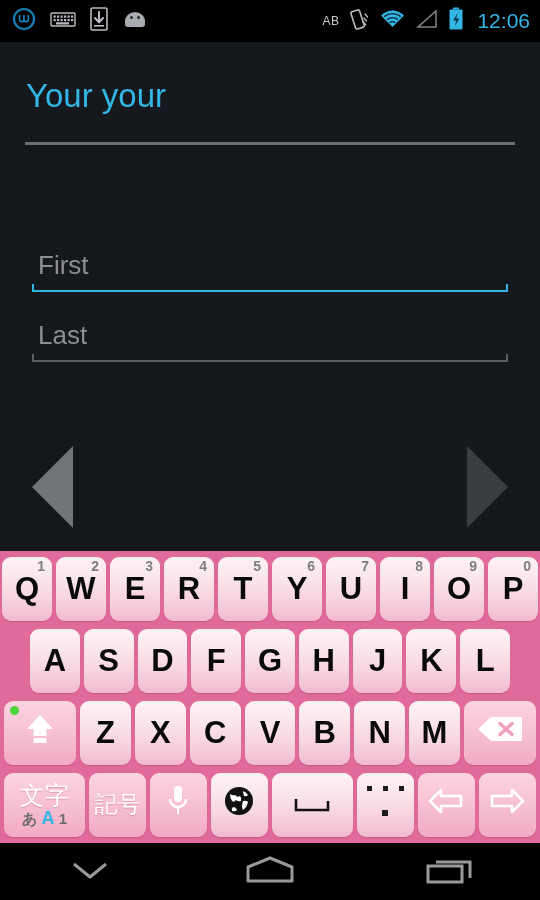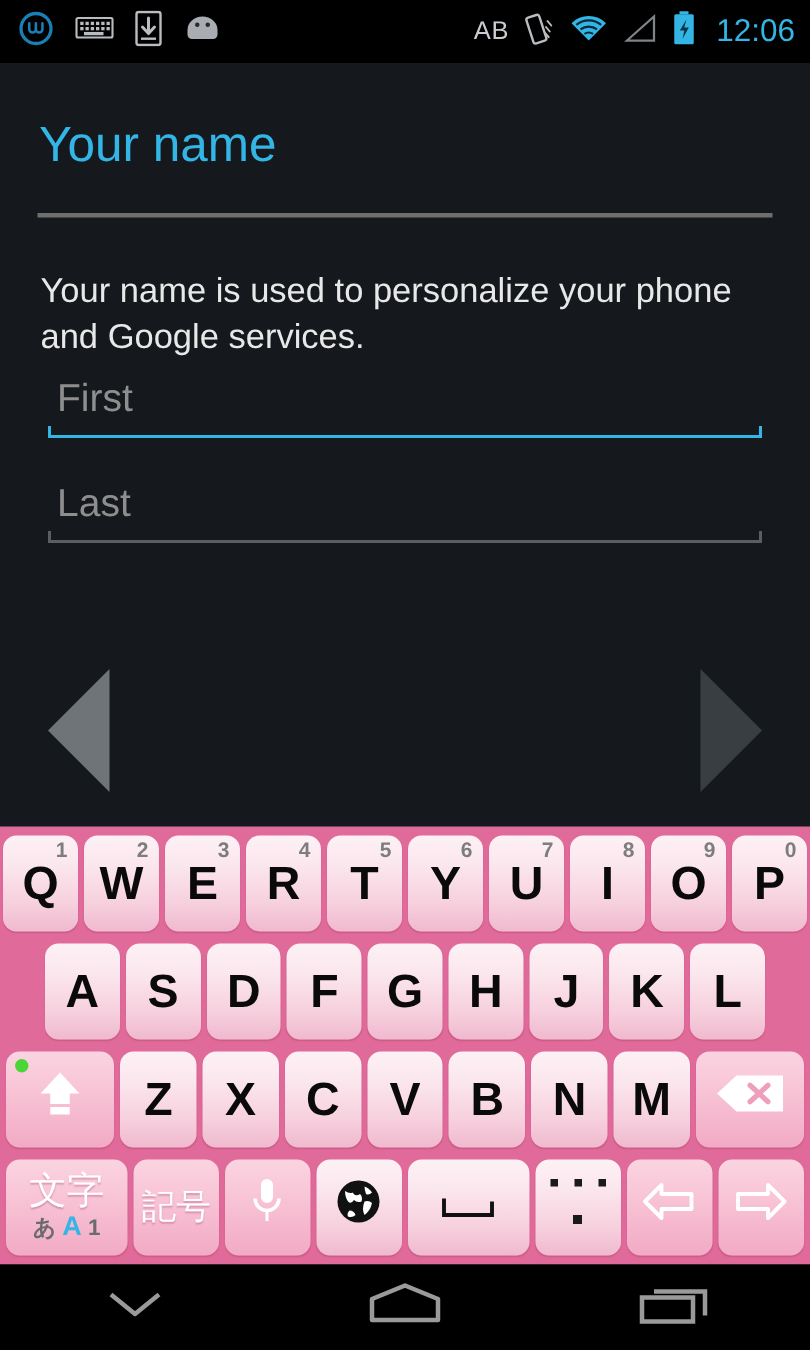--- a/index.html
+++ b/index.html
@@ -30,21 +30,21 @@
     display: flex;
     align-items: center;
     box-sizing: border-box;
     padding: 0 10px 0 12px;
   }
   .status-left { display: flex; align-items: center; gap: 14px; }
   .status-right { margin-left: auto; display: flex; align-items: center; gap: 9px; }
   .sicon { display: block; }
   .ab-text {
     color: #c9cdd1;
-    font-size: 17px;
+    font-size: 12px;
     letter-spacing: 0.5px;
     font-family: "Liberation Sans", sans-serif;
   }
   .clock {
     color: #33b5e5;
     font-size: 21px;
     letter-spacing: 0px;
     margin-left: 4px;
     font-family: "Liberation Sans", sans-serif;
   }
@@ -343,23 +343,22 @@
           <rect x="5" y="0.5" width="6" height="2" fill="#33b5e5"></rect>
           <rect x="1.5" y="2.5" width="13" height="20" rx="1" fill="#33b5e5"></rect>
           <path d="M9.6 6 L5.2 13.4 h3 L7 19 l4.2 -7.6 h-3 z" fill="#0d3548"></path>
         </svg>
       </span>
       <span class="clock">12:06</span>
     </div>
   </div>
 
   <div class="content">
-    <div class="page-title">Your name</div>
+    <div class="page-title">Your your</div>
     <div class="title-divider"></div>
-    <div class="desc">Your name is used to personalize your phone and Google services.</div>
 
     <div class="field field-last">
       <span class="ph">Last</span>
       <span class="tick tick-l"></span>
       <span class="tick tick-r"></span>
       <span class="rule"></span>
     </div>
 
     <div class="field field-first">
       <span class="ph">First</span>

